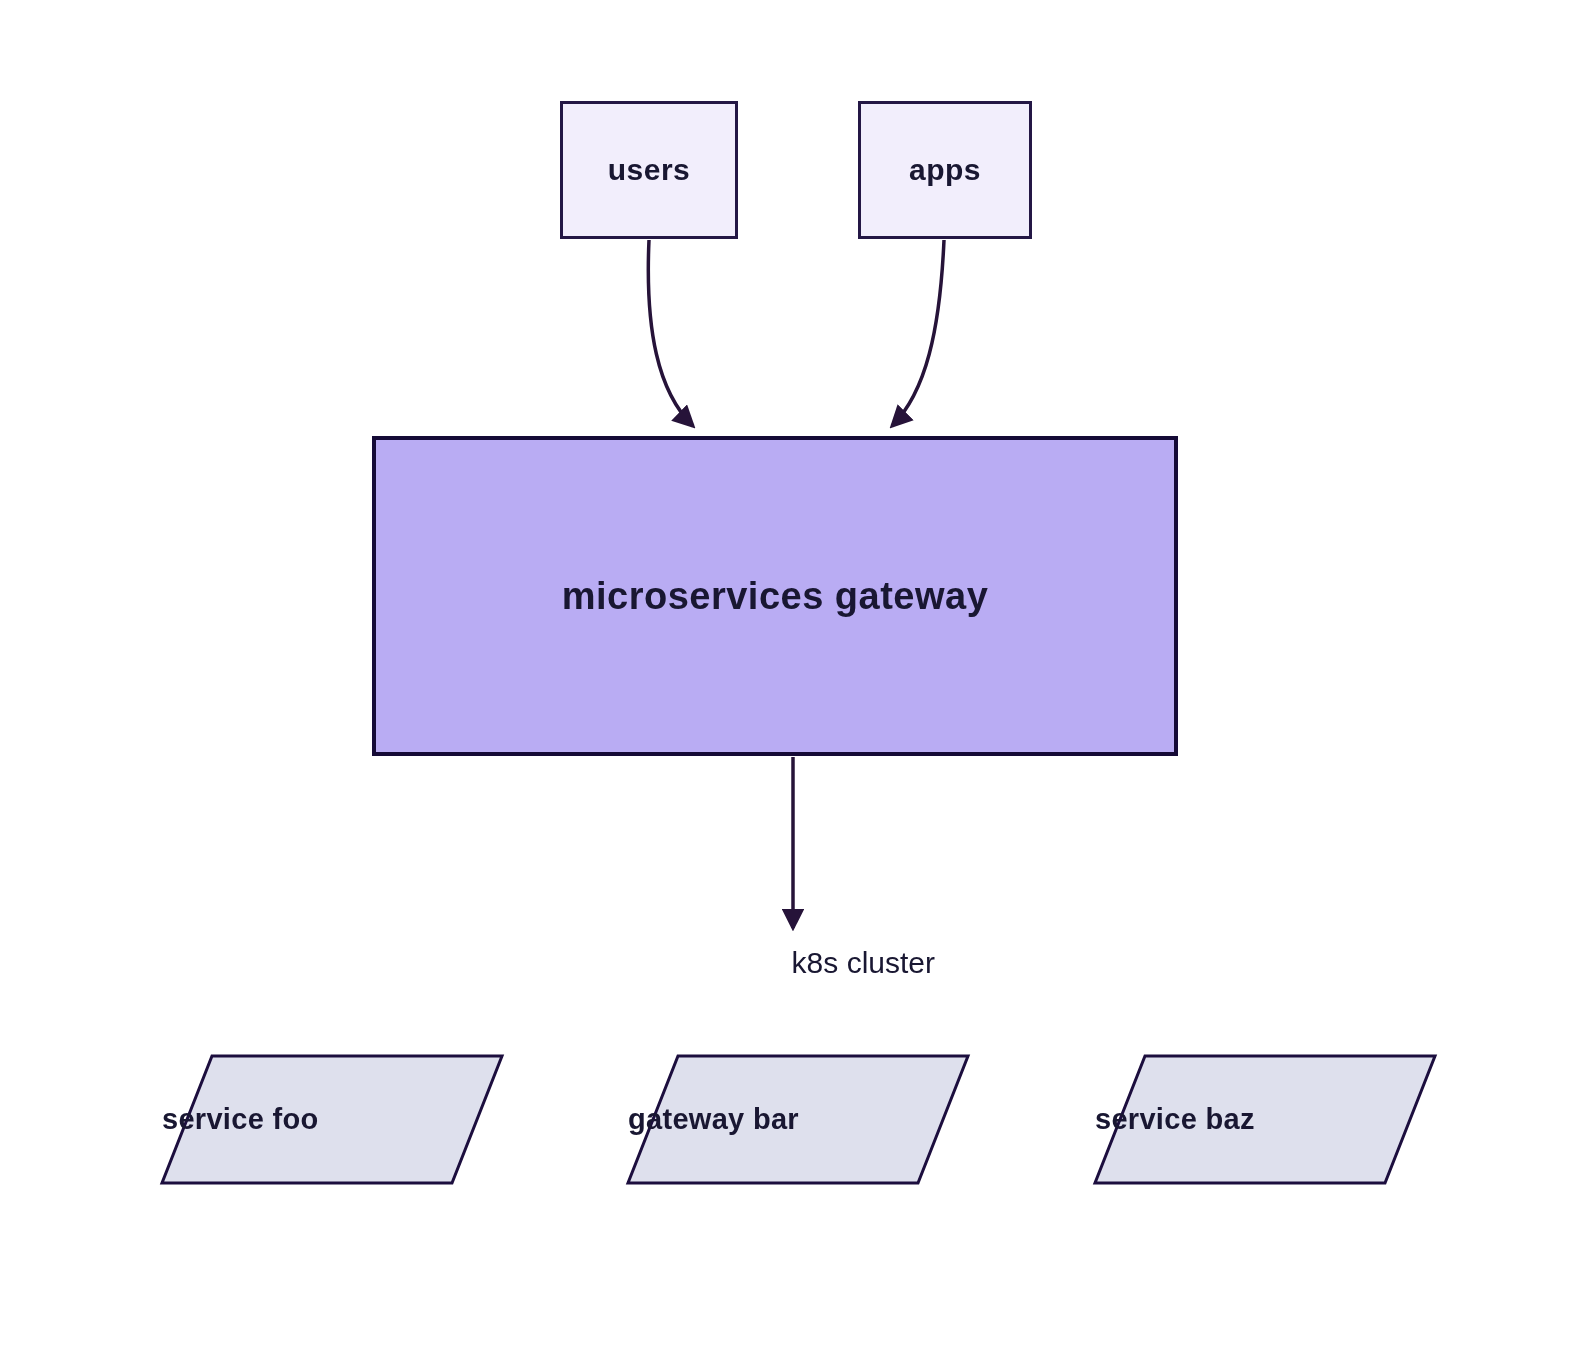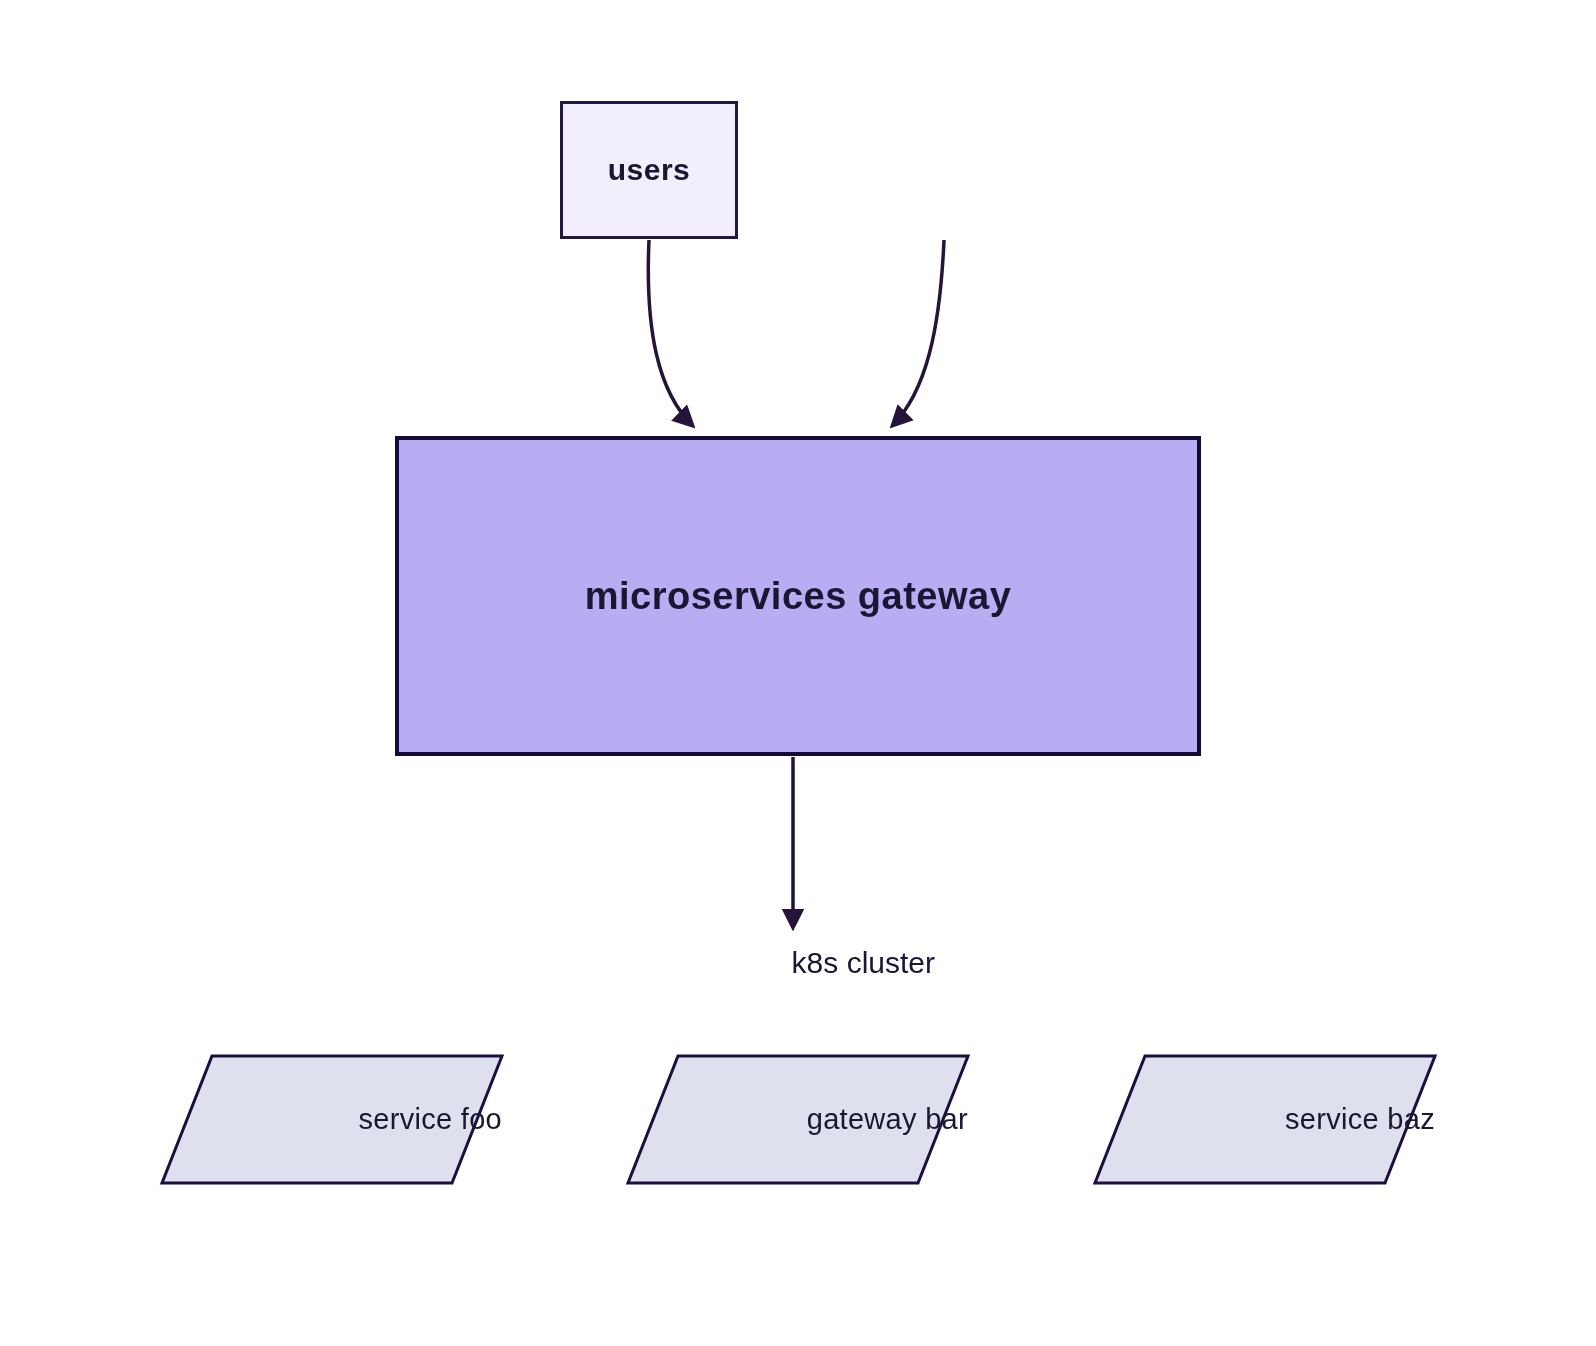--- a/index.html
+++ b/index.html
@@ -67,23 +67,23 @@
   }
   .cluster-label {
     position: absolute;
     font-size: 30px;
     font-weight: normal;
     text-align: right;
     color: var(--text-dark);
   }
   .service-label {
     position: absolute;
-    font-weight: normal;
+    font-weight: bold;
     font-size: 29px;
-    text-align: right;
+    text-align: left;
     letter-spacing: 0.3px;
     color: var(--text-dark);
   }
 </style>
 </head>
 <body>
 
 <div id="canvas">
 
   <svg id="edge-layer" viewBox="0 0 1596 1346" xmlns="http://www.w3.org/2000/svg">
@@ -101,22 +101,25 @@
     <polygon class="service-shape" points="678,1056 968,1056 918,1183 628,1183"></polygon>
     <polygon class="service-shape" points="1145,1056 1435,1056 1385,1183 1095,1183"></polygon>
   </svg>
 
   <div class="cluster-box" style="left:103px; top:993px; width:1390px; height:250px; z-index:-1;"></div>
 
   <div class="node-box small-node" style="left:560px; top:101px; width:178px; height:138px;">
     <span>users</span>
   </div>
 
+  <div class="node-box small-node" style="left:858px; top:101px; width:174px; height:138px;">
+    <span>apps</span>
+  </div>
 
-  <div class="node-box gateway-node" style="left:395px; top:436px; width:806px; height:320px;">
+  <div class="node-box gateway-node" style="left:372px; top:436px; width:806px; height:320px;">
     <span>microservices gateway</span>
   </div>
 
   <div class="cluster-label" style="left:635px; top:946px; width:300px;">
     <span>k8s cluster</span>
   </div>
 
   <div class="service-label" style="left:162px; top:1103px; width:340px;">
     <span>service foo</span>
   </div>

